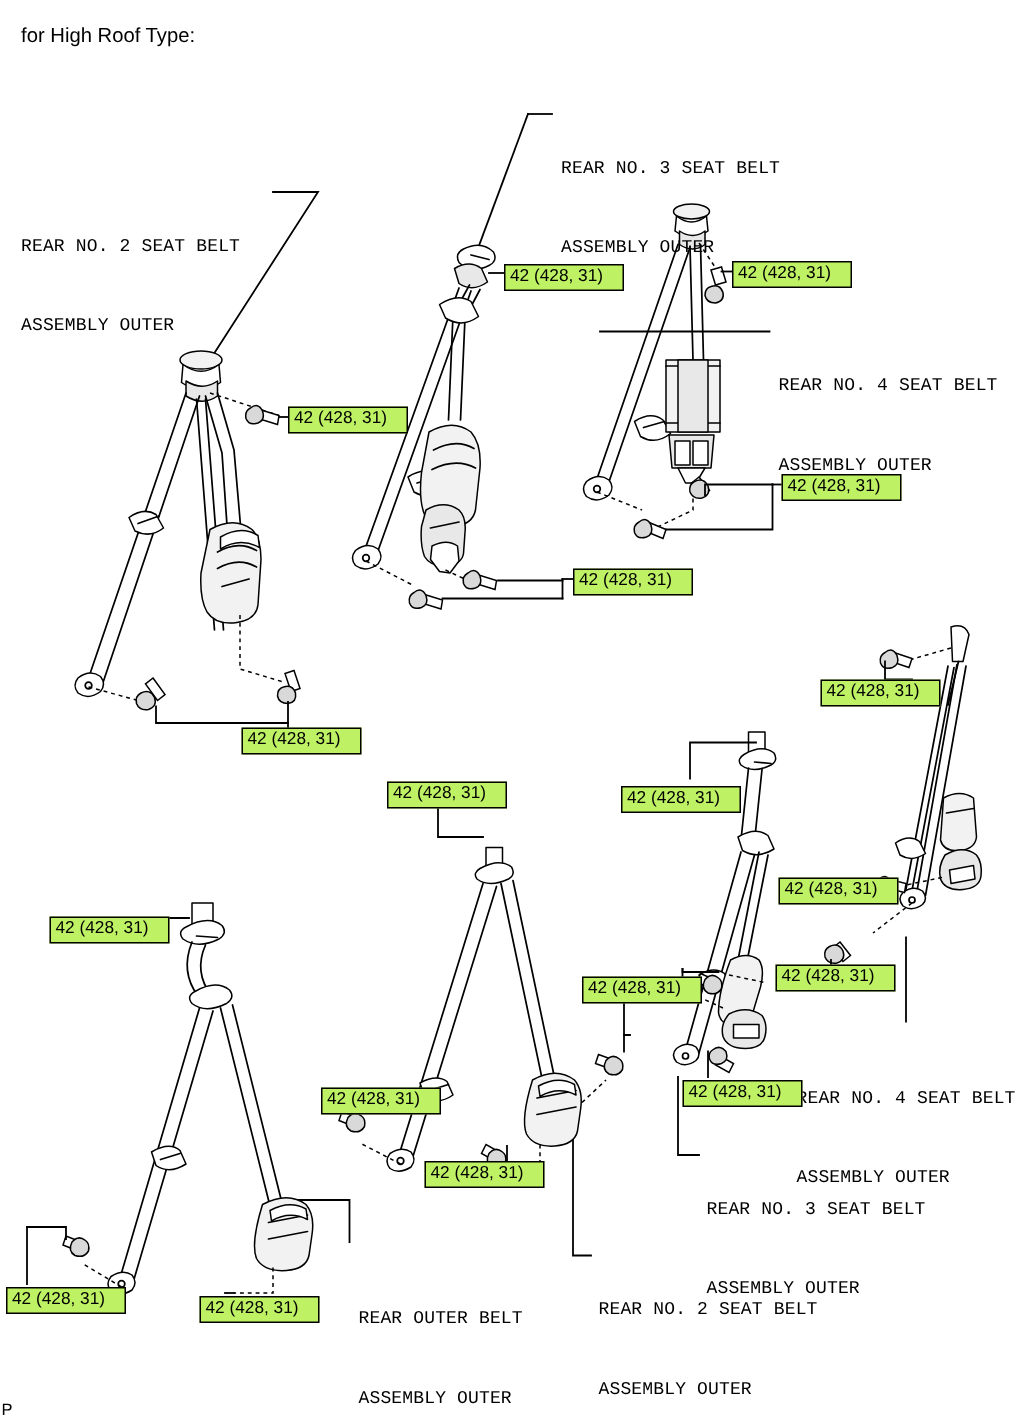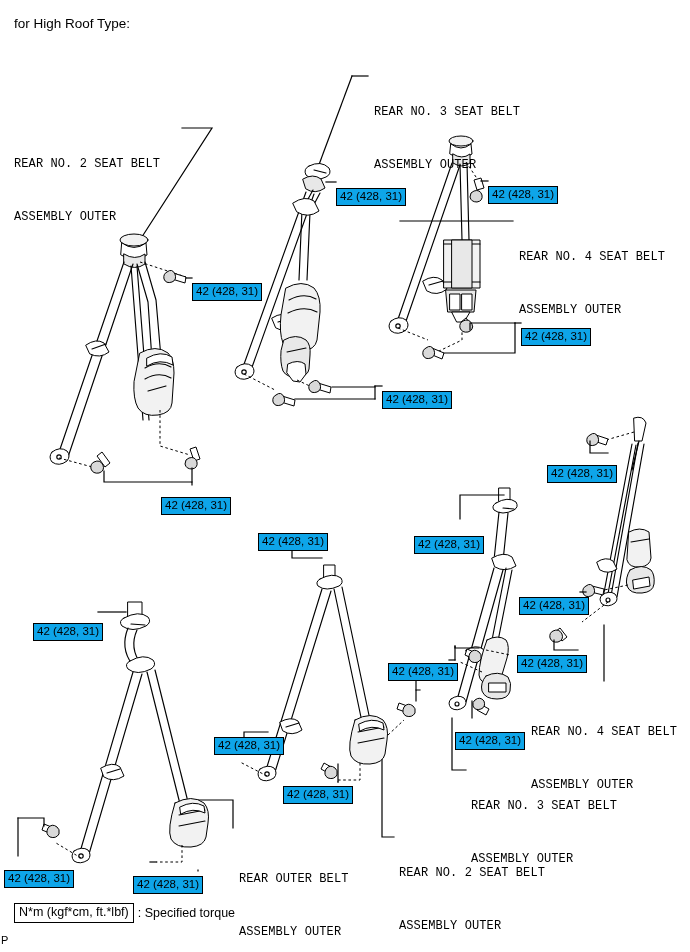--- a/index.html
+++ b/index.html
@@ -28,23 +28,23 @@
     display:flex;align-items:center;gap:4px;
   }
   .legend-box{
     border:1.3px solid #000;padding:1px 4px 2px 4px;
     font-size:12.5px;line-height:15px;white-space:nowrap;background:#fff;
   }
   .legend-text{font-size:12.5px;line-height:15px;white-space:nowrap;}
 
   
   .torque{
-    position:absolute;border:1.4px solid #000;background:#0ea5e9;
-    font-size:11.5px;line-height:13px;padding:1px 3px 2px 3px;
-    white-space:nowrap;box-sizing:border-box;margin-top:12px;
+    position:absolute;border:1.4px solid #000;background:#bef264;
+    font-size:11.5px;line-height:13px;padding:1px 13px 2px 3px;
+    white-space:nowrap;box-sizing:border-box;
   }
 
   
   svg.art{position:absolute;left:0;top:0;width:690px;height:952px;overflow:visible;}
   .ln{stroke:#000;stroke-width:1.15;fill:none;stroke-linecap:round;stroke-linejoin:round;}
   .ln-f{stroke:#000;stroke-width:1.0;fill:#fff;stroke-linejoin:round;stroke-linecap:round;}
   .ln-g{stroke:#000;stroke-width:1.0;fill:#e8e8e8;stroke-linejoin:round;stroke-linecap:round;}
   .ln-g2{stroke:#000;stroke-width:1.0;fill:#f2f2f2;stroke-linejoin:round;stroke-linecap:round;}
   .ln-d{stroke:#000;stroke-width:1.0;fill:none;stroke-dasharray:2.6 2.6;}
   .lead{stroke:#000;stroke-width:1.2;fill:none;stroke-linecap:square;}
@@ -461,20 +461,16 @@
   <div class="torque" style="left:414px;top:524px;">42 (428, 31)</div>
   <div class="torque" style="left:517px;top:643px;">42 (428, 31)</div>
   <div class="torque" style="left:388px;top:651px;">42 (428, 31)</div>
   <div class="torque" style="left:455px;top:720px;">42 (428, 31)</div>
   <div class="torque" style="left:33px;top:611px;">42 (428, 31)</div>
   <div class="torque" style="left:214px;top:725px;">42 (428, 31)</div>
   <div class="torque" style="left:283px;top:774px;">42 (428, 31)</div>
   <div class="torque" style="left:4px;top:858px;">42 (428, 31)</div>
   <div class="torque" style="left:133px;top:864px;">42 (428, 31)</div>
 
-  <div class="legend-row">
-    <div class="legend-box">N*m (kgf*cm, ft.*lbf)</div>
-    <div class="legend-text">: Specified torque</div>
-  </div>
 
   <div class="footmark">P</div>
 
 </div>
 
 </body></html>

